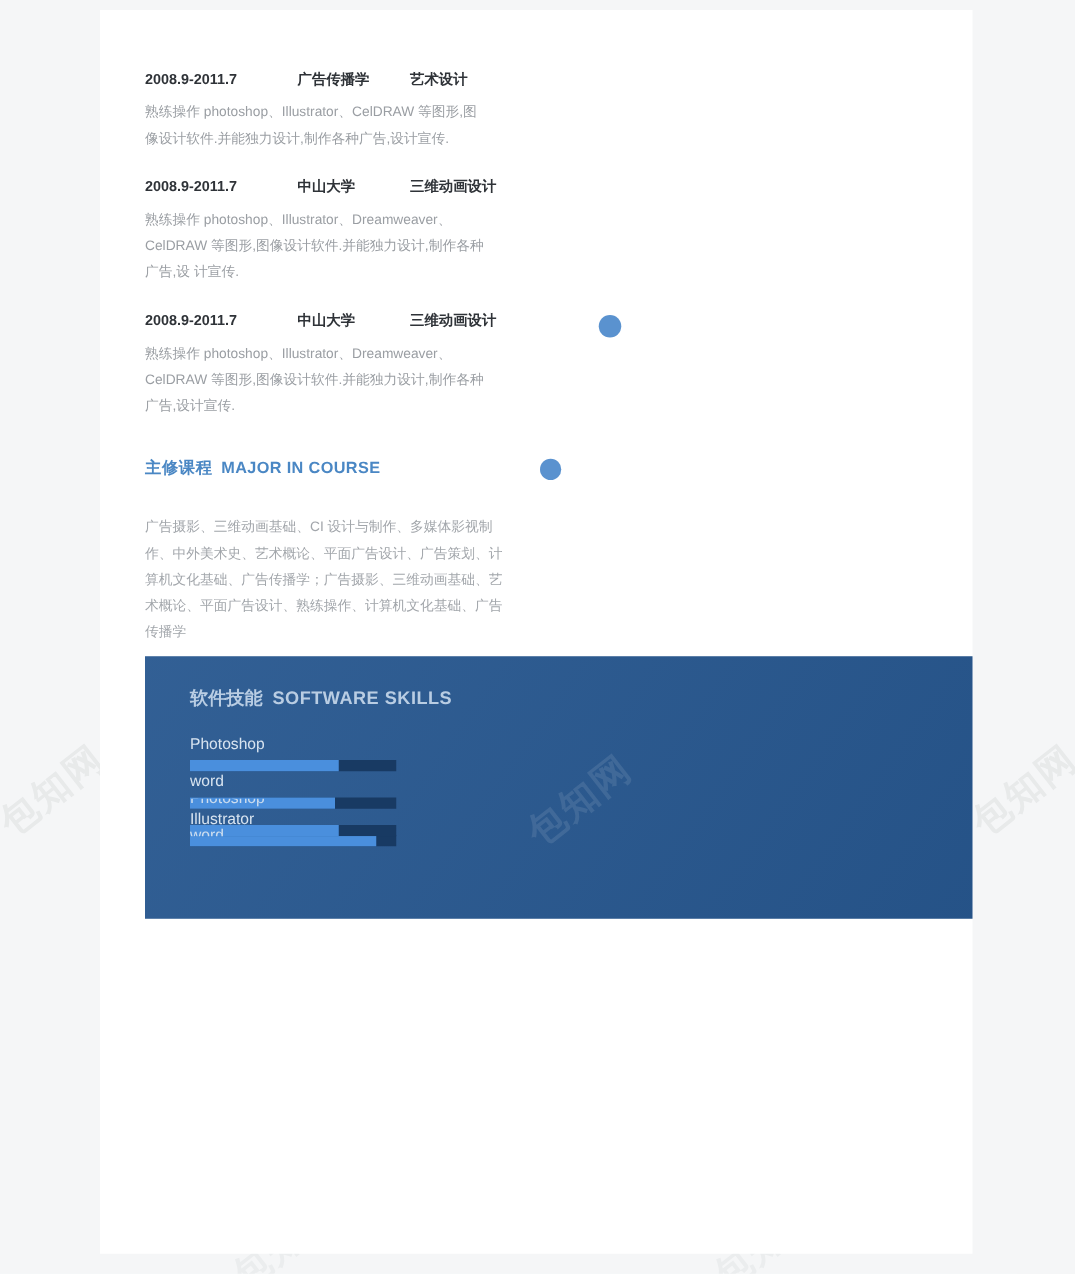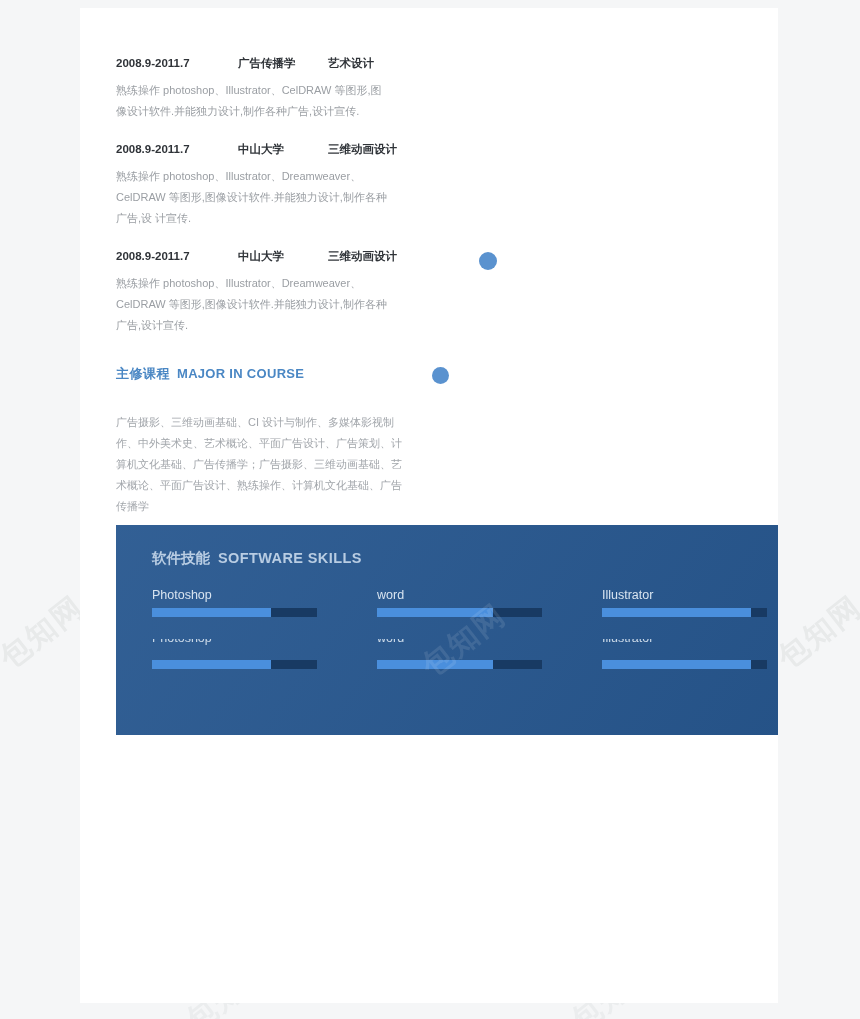--- a/index.html
+++ b/index.html
@@ -141,20 +141,21 @@
     position: absolute;
     left: 36px;
     top: 62px;
     width: 630px;
     z-index: 2;
   }
   .skill-row {
     display: flex;
     gap: 0;
     height: 52px;
+    flex-direction: column;
   }
   .skill {
     width: 165px;
     margin-right: 60px;
     position: relative;
   }
   .skill-name {
     font-size: 12.5px;
     color: #d8e4f0;
     margin-bottom: 4px;

